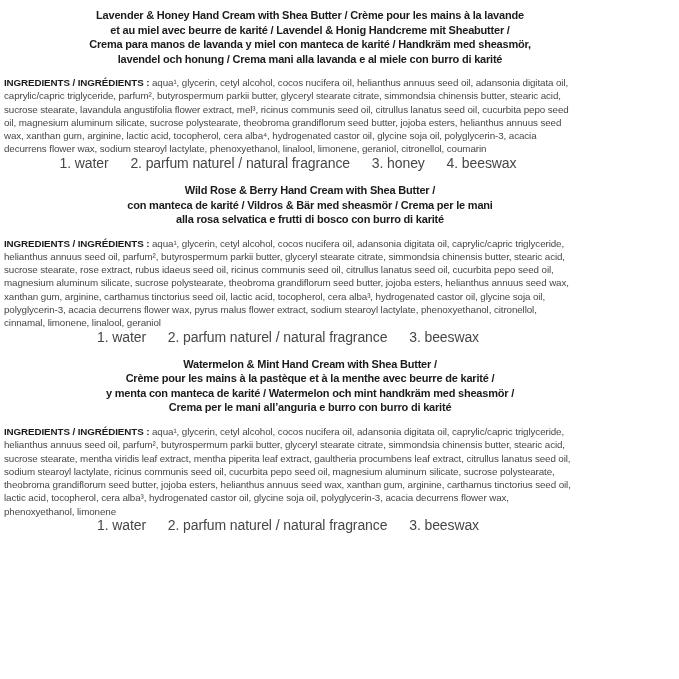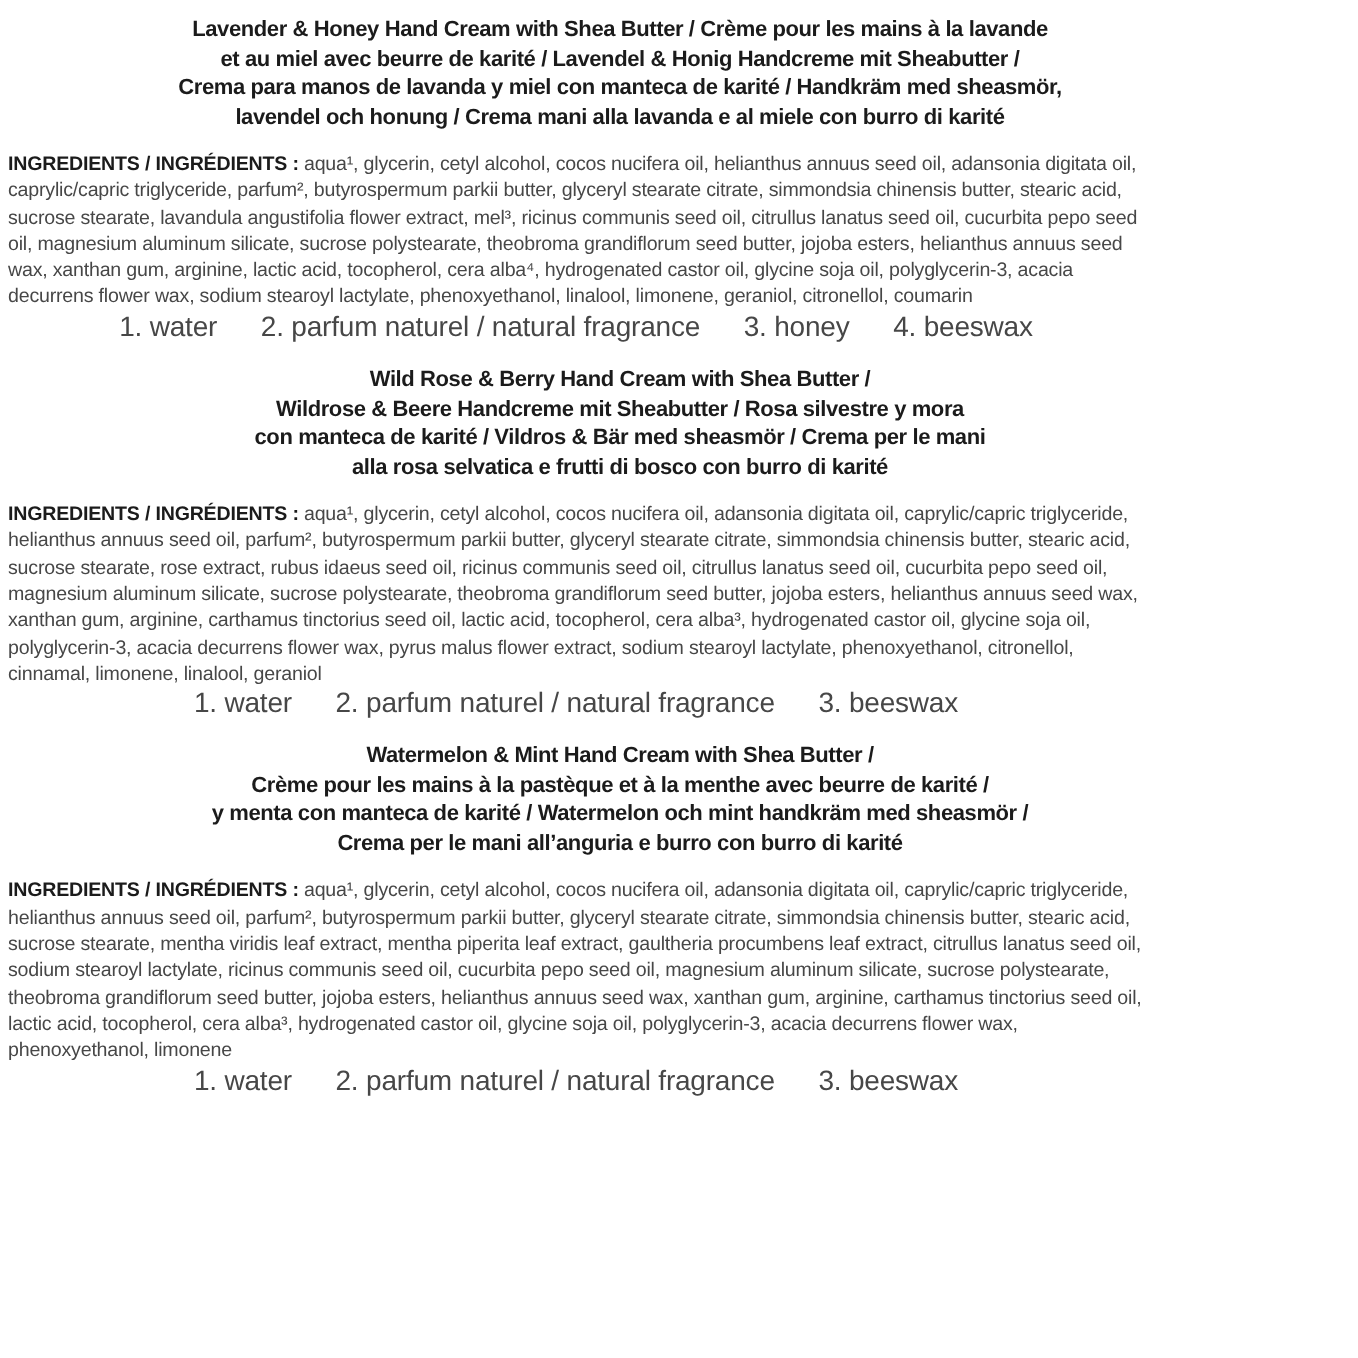--- a/index.html
+++ b/index.html
@@ -79,21 +79,20 @@
       <span class="fn">1. water</span>
       <span class="fn">2. parfum naturel / natural fragrance</span>
       <span class="fn">3. honey</span>
       <span class="fn">4. beeswax</span>
     </div>
   </section>
 
   <section class="section">
     <header class="title">
       <div class="tline">Wild Rose &amp; Berry Hand Cream with Shea Butter /</div>
-      <div class="tline">Wildrose &amp; Beere Handcreme mit Sheabutter / Rosa silvestre y mora</div>
       <div class="tline">con manteca de karité / Vildros &amp; Bär med sheasmör / Crema per le mani</div>
       <div class="tline">alla rosa selvatica e frutti di bosco con burro di karité</div>
     </header>
     <p class="ingredients">
       <span class="ing-label">INGREDIENTS / INGRÉDIENTS :</span>
       <span class="ing-text">aqua¹, glycerin, cetyl alcohol, cocos nucifera oil, adansonia digitata oil, caprylic/capric triglyceride, helianthus annuus seed oil, parfum², butyrospermum parkii butter, glyceryl stearate citrate, simmondsia chinensis butter, stearic acid, sucrose stearate, rose extract, rubus idaeus seed oil, ricinus communis seed oil, citrullus lanatus seed oil, cucurbita pepo seed oil, magnesium aluminum silicate, sucrose polystearate, theobroma grandiflorum seed butter, jojoba esters, helianthus annuus seed wax, xanthan gum, arginine, carthamus tinctorius seed oil, lactic acid, tocopherol, cera alba³, hydrogenated castor oil, glycine soja oil, polyglycerin-3, acacia decurrens flower wax, pyrus malus flower extract, sodium stearoyl lactylate, phenoxyethanol, citronellol, cinnamal, limonene, linalool, geraniol</span>
     </p>
     <div class="footnotes">
       <span class="fn">1. water</span>
       <span class="fn">2. parfum naturel / natural fragrance</span>

